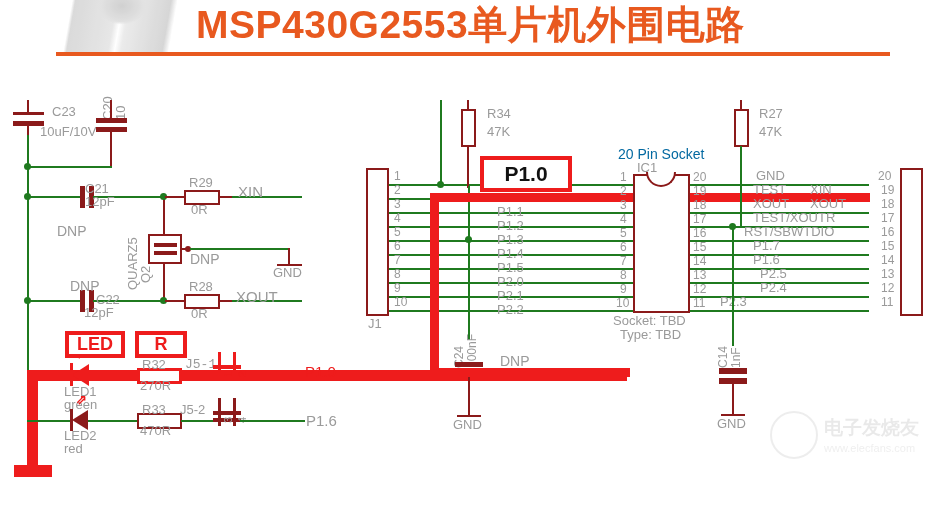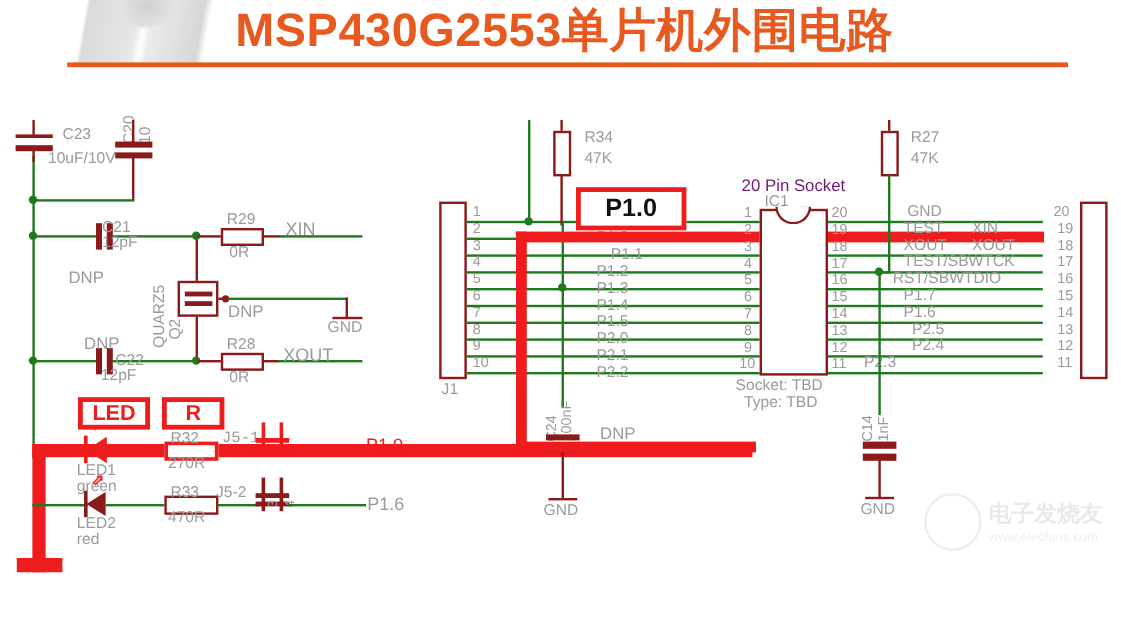--- a/index.html
+++ b/index.html
@@ -35,21 +35,21 @@
   #banner-rule {
     position: absolute; left: 56px; top: 52px; width: 834px; height: 4px;
     background: #e8591f;
   }
   
   .wire-g { position: absolute; background: #1f7a1f; }
   .wire-r { position: absolute; background: #8b1a1a; }
   .hl { position: absolute; background: #ee1c1c; }
   .lbl { position: absolute; color: #9a9a9a; font-size: 13px; white-space: nowrap;
          font-family: "Liberation Sans", sans-serif; }
-  .lbl-g { position: absolute; color: #701a75; font-size: 13px; white-space: nowrap;
+  .lbl-g { position: absolute; color: #0369a1; font-size: 13px; white-space: nowrap;
          font-family: "Liberation Sans", sans-serif; }
   .vlbl { position: absolute; color: #9a9a9a; font-size: 13px; white-space: nowrap;
           transform-origin: 0 0; transform: rotate(-90deg);
           font-family: "Liberation Sans", sans-serif; }
   .res-h { position: absolute; border: 2px solid #8b1a1a; background: #fff; }
   .res-v { position: absolute; border: 2px solid #8b1a1a; background: #fff; }
   .cap-plate { position: absolute; background: #8b1a1a; }
   .dot { position: absolute; width: 7px; height: 7px; border-radius: 50%; background: #1f7a1f; }
   .dot-r { position: absolute; width: 6px; height: 6px; border-radius: 50%; background: #8b1a1a; }
   .gnd-bar { position: absolute; background: #8b1a1a; }
@@ -232,21 +232,21 @@
   <div class="pinnum" style="left:394px; top:253px;">7</div>
   <div class="wire-g" style="left:389px; top:268px; width:480px; height:2px;"></div>
   <div class="pinnum" style="left:394px; top:267px;">8</div>
   <div class="wire-g" style="left:389px; top:282px; width:480px; height:2px;"></div>
   <div class="pinnum" style="left:394px; top:281px;">9</div>
   <div class="wire-g" style="left:389px; top:296px; width:480px; height:2px;"></div>
   <div class="pinnum" style="left:394px; top:295px;">10</div>
   <div class="wire-g" style="left:389px; top:310px; width:480px; height:2px;"></div>
 
   <div class="lbl" style="left:497px; top:190px;">P1.0</div>
-  <div class="lbl" style="left:497px; top:204px;margin-left:12px;">P1.1</div>
+  <div class="lbl" style="left:497px; top:204px;">P1.1</div>
   <div class="lbl" style="left:497px; top:218px;">P1.2</div>
   <div class="lbl" style="left:497px; top:232px;">P1.3</div>
   <div class="lbl" style="left:497px; top:246px;">P1.4</div>
   <div class="lbl" style="left:497px; top:260px;">P1.5</div>
   <div class="lbl" style="left:497px; top:274px;">P2.0</div>
   <div class="lbl" style="left:497px; top:288px;">P2.1</div>
   <div class="lbl" style="left:497px; top:302px;">P2.2</div>
 
   <div class="wire-g" style="left:440px; top:100px; width:2px; height:86px;"></div>
   <div class="wire-r" style="left:467px; top:100px; width:2px; height:10px;"></div>
@@ -299,21 +299,21 @@
   <div class="pinnum" style="left:693px; top:268px;">13</div>
   <div class="pinnum" style="left:693px; top:282px;">12</div>
   <div class="pinnum" style="left:693px; top:296px;">11</div>
 
   <div class="lbl" style="left:613px; top:313px;">Socket: TBD</div>
   <div class="lbl" style="left:620px; top:327px;">Type: TBD</div>
 
   <div class="lbl" style="left:756px; top:168px;">GND</div>
   <div class="lbl" style="left:753px; top:182px;">TEST</div>
   <div class="lbl" style="left:753px; top:196px;">XOUT</div>
-  <div class="lbl" style="left:753px; top:210px;">TEST/SBWTCK</div>
+  <div class="lbl" style="left:753px; top:210px;">TEST/XOUTR</div>
   <div class="lbl" style="left:744px; top:224px;">RST/SBWTDIO</div>
   <div class="lbl" style="left:753px; top:238px;">P1.7</div>
   <div class="lbl" style="left:753px; top:252px;">P1.6</div>
   <div class="lbl" style="left:760px; top:266px;">P2.5</div>
   <div class="lbl" style="left:760px; top:280px;">P2.4</div>
   <div class="lbl" style="left:720px; top:294px;">P2.3</div>
   <div class="lbl" style="left:810px; top:182px;">XIN</div>
   <div class="lbl" style="left:810px; top:196px;">XOUT</div>
 
   <div class="wire-r" style="left:740px; top:100px; width:2px; height:10px;"></div>

